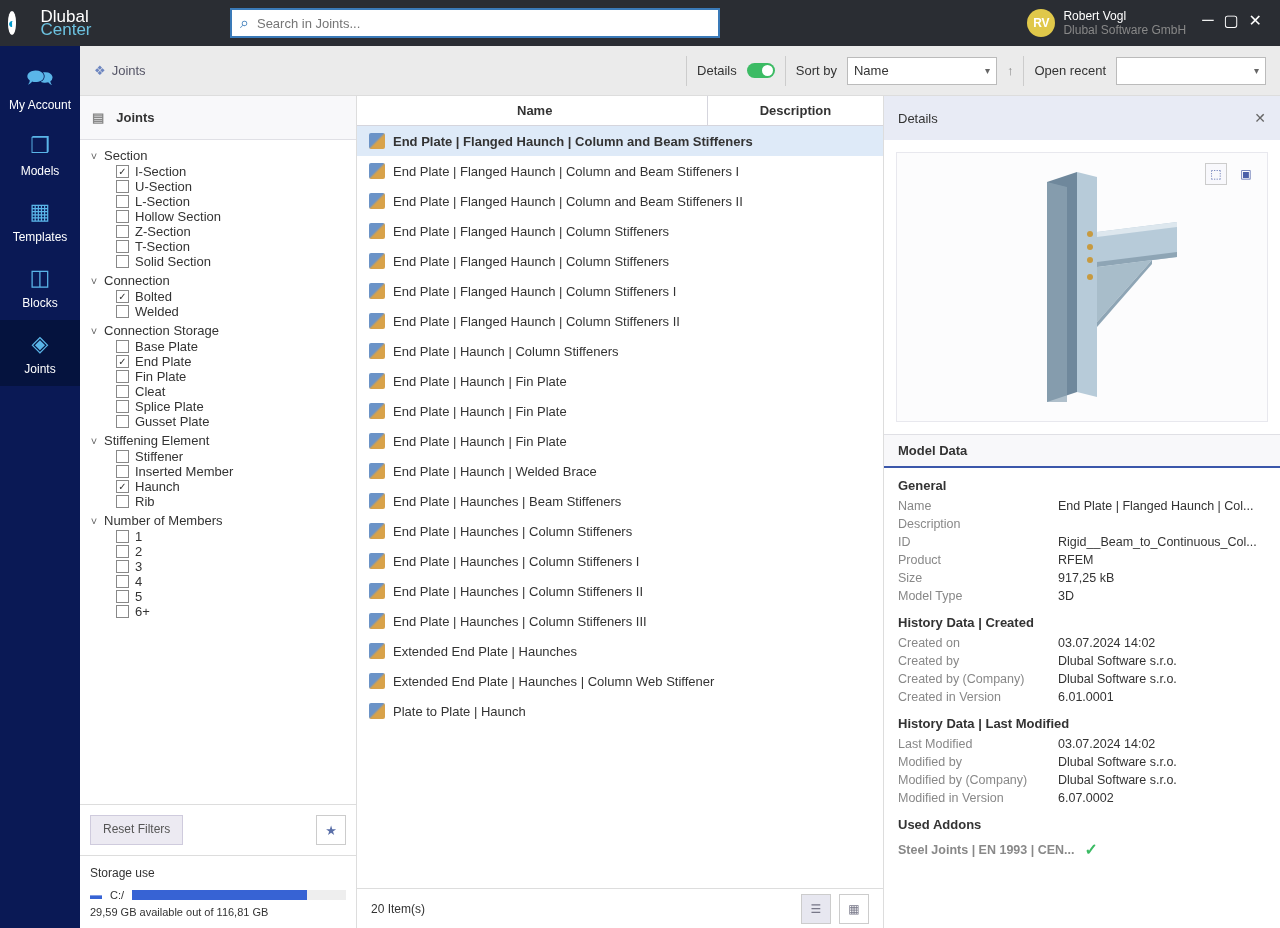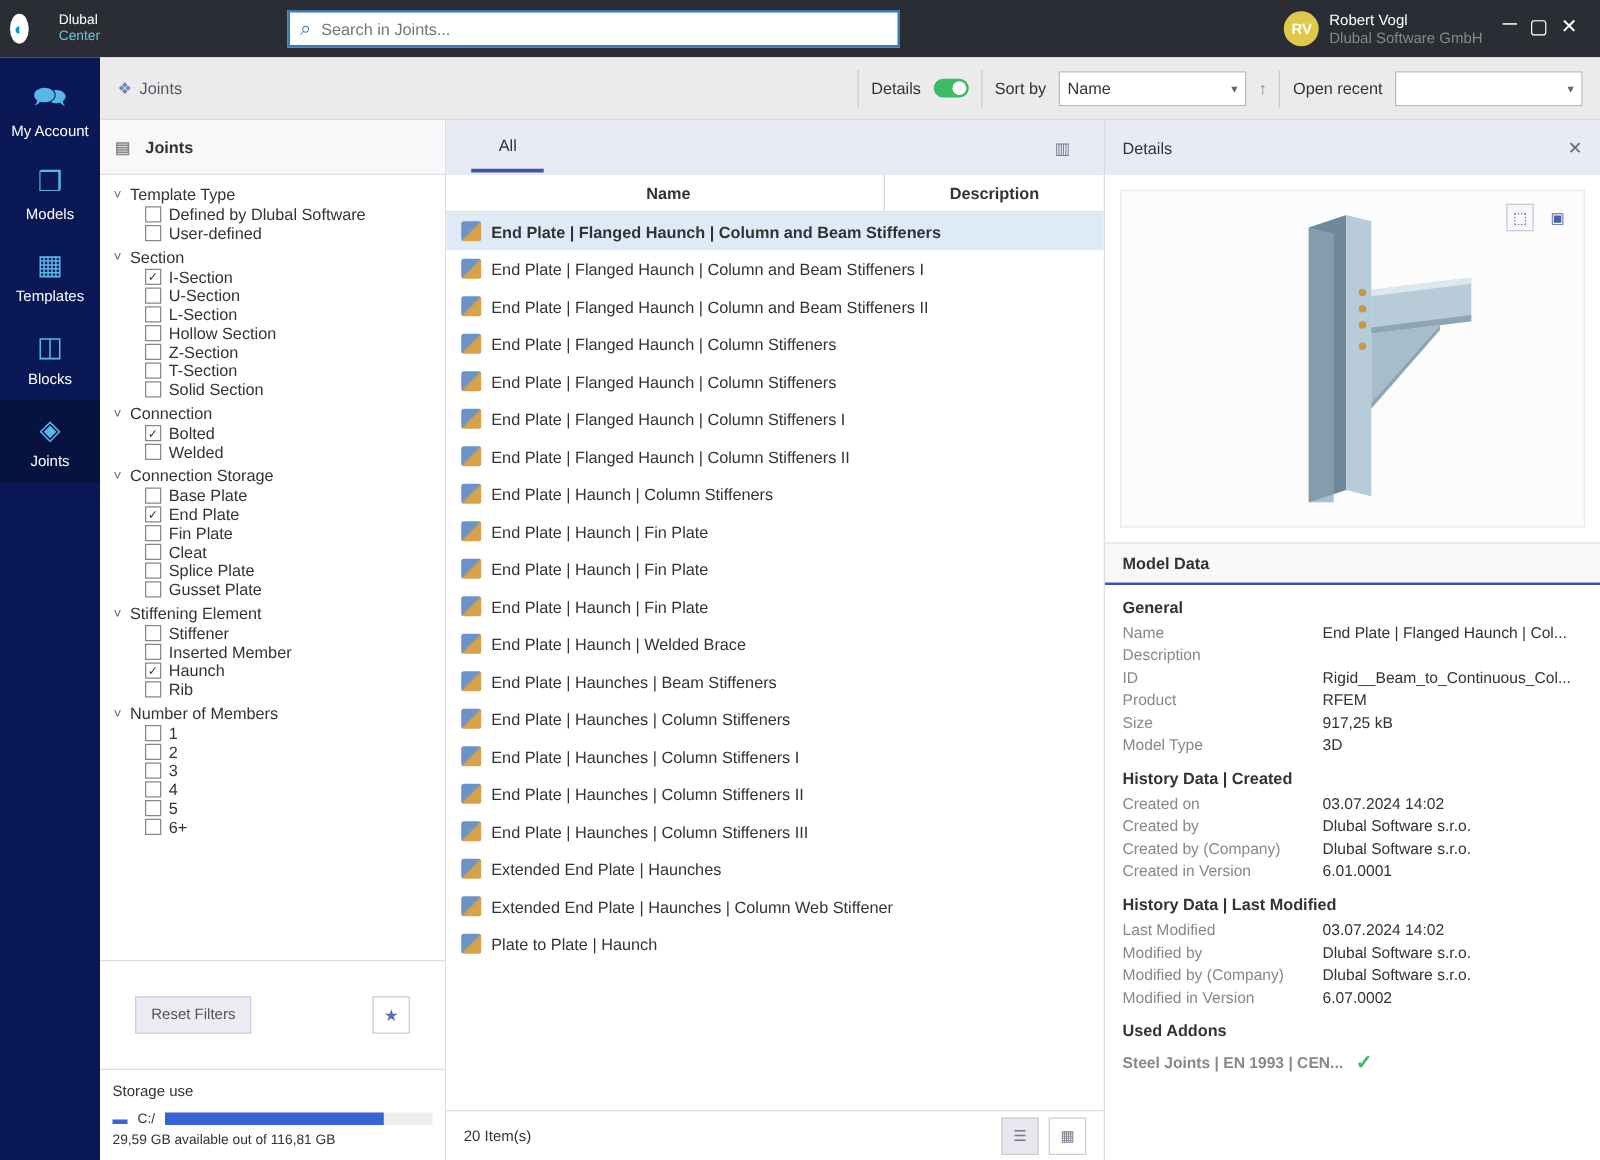--- a/index.html
+++ b/index.html
@@ -32,21 +32,21 @@
       background: #fff;
       display: flex;
       align-items: center;
       justify-content: center;
       color: #0099cc;
       font-weight: bold;
       font-size: 14px;
     }
     .logo-text {
       margin-left: 24px;
-      font-size: 11px;
+      font-size: 17px;
       line-height: 13px;
     }
     .logo-text .line1 { color: #fff; }
     .logo-text .line2 { color: #6cc2e0; }
     .menu-items {
       display: flex;
       gap: 20px;
       padding: 0 30px;
       color: #ccc;
       border-left: 1px solid #3a3d44;
@@ -242,21 +242,21 @@
       width: 13px; height: 13px;
       border: 1px solid #888;
       display: inline-flex;
       align-items: center;
       justify-content: center;
       font-size: 10px;
       color: #333;
     }
     .filter-footer {
       border-top: 1px solid #ddd;
-      padding: 28px;
+      padding: 10px;
       display: flex;
       justify-content: space-between;
     }
     .btn-reset {
       background: #eceaf2;
       color: #555;
       padding: 6px 12px;
       border: 1px solid #cfcbdd;
       font-size: 12px;
     }
@@ -536,33 +536,20 @@
 
     <div class="content">
       <div class="filters">
         <div class="filter-header">
           <span style="color:#888;">▤</span>
           <span style="font-weight:600;">Joints</span>
         </div>
         <div class="filter-body">
           <div class="tree-group">
             <div class="tree-head">
-                <span>Template Type</span>
-              </div>
-            <div class="tree-row">
-                <span class="chk"></span>
-                <span>Defined by Dlubal Software</span>
-              </div>
-            <div class="tree-row">
-                <span class="chk"></span>
-                <span>User-defined</span>
-              </div>
-          </div>
-          <div class="tree-group">
-            <div class="tree-head">
                 <span>Section</span>
               </div>
             <div class="tree-row">
                 <span class="chk">✓</span>
                 <span>I-Section</span>
               </div>
             <div class="tree-row">
                 <span class="chk"></span>
                 <span>U-Section</span>
               </div>
@@ -691,24 +678,20 @@
             <span style="font-size:11px;">C:/</span>
             <div class="bar">
                 <div class="bar-fill"></div>
               </div>
           </div>
           <div style="text-align:left;margin-top:4px;font-size:11px;">29,59 GB available out of 116,81 GB</div>
         </div>
       </div>
 
       <div class="list-panel">
-        <div class="tabs-row">
-          <div class="tab-all">All</div>
-          <div class="icon-columns">▥</div>
-        </div>
         <div class="table-header">
           <div class="col-name">Name</div>
           <div class="col-desc">Description</div>
         </div>
         <div class="list-body" id="list-body">
             <div class="list-row selected">
               <div class="row-icon"></div>
               <span>End Plate | Flanged Haunch | Column and Beam Stiffeners</span>
             </div>
             <div class="list-row">

